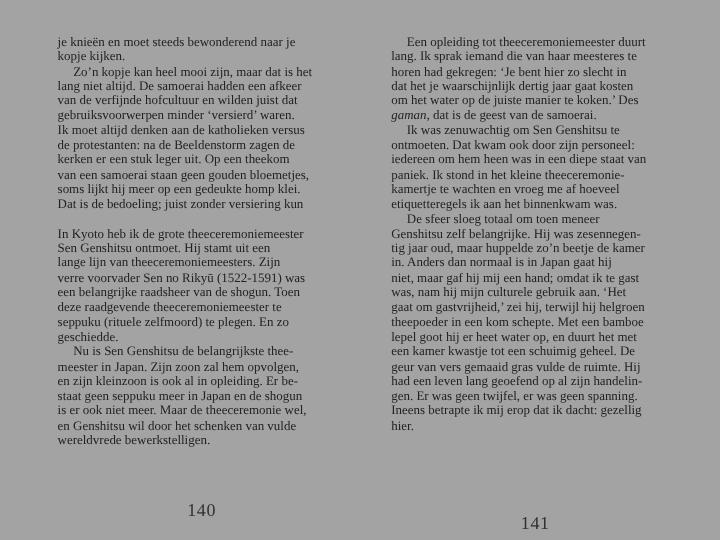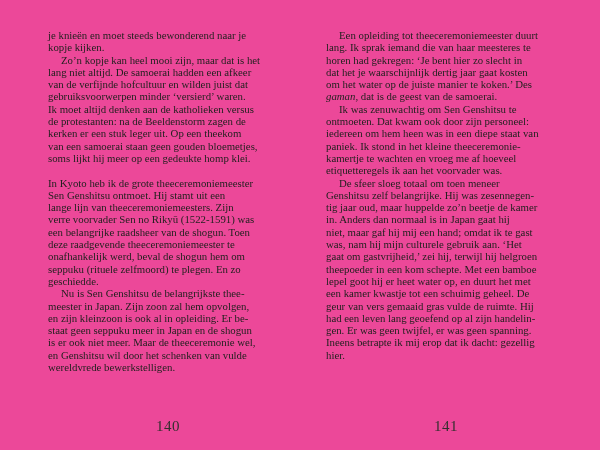--- a/index.html
+++ b/index.html
@@ -13,21 +13,21 @@
     height: 450px;
     background: #ffffff;
     overflow: hidden;
     font-family: "Liberation Serif", "DejaVu Serif", serif;
   }
   .page {
     position: absolute;
     top: 0;
     width: 300px;
     height: 450px;
-    background: #ec4899;
+    background: #a3a3a3;
   }
   .page.left  { left: 0; }
   .page.right { left: 300px; }
   .text-block {
     position: absolute;
     top: 29px;
     width: 240px;
     font-size: 10.8px;
     line-height: 12.3px;
     color: #242120;
@@ -44,47 +44,47 @@
   .folio {
     position: absolute;
     top: 418px;
     width: 240px;
     text-align: center;
     font-size: 15px;
     letter-spacing: 0.5px;
     color: #33302e;
   }
   .page.left  .folio { left: 48px; }
-  .page.right .folio { left: 26px; }
+  .page.right .folio { left: 26px; margin-top: 11px; }
 </style>
 </head>
 <body>
 
 <div class="spread">
   <div class="page left">
     <div class="text-block">
         <div class="line">je knieën en moet steeds bewonderend naar je</div>
         <div class="line">kopje kijken.</div>
         <div class="line indent">Zo’n kopje kan heel mooi zijn, maar dat is het</div>
         <div class="line">lang niet altijd. De samoerai hadden een afkeer</div>
         <div class="line">van de verfijnde hofcultuur en wilden juist dat</div>
         <div class="line">gebruiksvoorwerpen minder ‘versierd’ waren.</div>
         <div class="line">Ik moet altijd denken aan de katholieken versus</div>
         <div class="line">de protestanten: na de Beeldenstorm zagen de</div>
         <div class="line">kerken er een stuk leger uit. Op een theekom</div>
         <div class="line">van een samoerai staan geen gouden bloemetjes,</div>
         <div class="line">soms lijkt hij meer op een gedeukte homp klei.</div>
+        <div class="line">Dat is de bedoeling; juist zonder versiering kun</div>
         <div class="line blank"></div>
         <div class="line">In Kyoto heb ik de grote theeceremoniemeester</div>
         <div class="line">Sen Genshitsu ontmoet. Hij stamt uit een</div>
         <div class="line">lange lijn van theeceremoniemeesters. Zijn</div>
         <div class="line">verre voorvader Sen no Rikyū (1522-1591) was</div>
         <div class="line">een belangrijke raadsheer van de shogun. Toen</div>
         <div class="line">deze raadgevende theeceremoniemeester te</div>
-        <div class="line">onafhankelijk werd, beval de shogun hem om</div>
         <div class="line">seppuku (rituele zelfmoord) te plegen. En zo</div>
         <div class="line">geschiedde.</div>
         <div class="line indent">Nu is Sen Genshitsu de belangrijkste thee-</div>
         <div class="line">meester in Japan. Zijn zoon zal hem opvolgen,</div>
         <div class="line">en zijn kleinzoon is ook al in opleiding. Er be-</div>
         <div class="line">staat geen seppuku meer in Japan en de shogun</div>
         <div class="line">is er ook niet meer. Maar de theeceremonie wel,</div>
         <div class="line">en Genshitsu wil door het schenken van vulde</div>
         <div class="line">wereldvrede bewerkstelligen.</div>
       </div>
@@ -96,21 +96,21 @@
         <div class="line">lang. Ik sprak iemand die van haar meesteres te</div>
         <div class="line">horen had gekregen: ‘Je bent hier zo slecht in</div>
         <div class="line">dat het je waarschijnlijk dertig jaar gaat kosten</div>
         <div class="line">om het water op de juiste manier te koken.’ Des</div>
         <div class="line"><em>gaman</em><span>, dat is de geest van de samoerai.</span></div>
         <div class="line indent">Ik was zenuwachtig om Sen Genshitsu te</div>
         <div class="line">ontmoeten. Dat kwam ook door zijn personeel:</div>
         <div class="line">iedereen om hem heen was in een diepe staat van</div>
         <div class="line">paniek. Ik stond in het kleine theeceremonie-</div>
         <div class="line">kamertje te wachten en vroeg me af hoeveel</div>
-        <div class="line">etiquetteregels ik aan het voorvader was.</div>
+        <div class="line">etiquetteregels ik aan het binnenkwam was.</div>
         <div class="line indent">De sfeer sloeg totaal om toen meneer</div>
         <div class="line">Genshitsu zelf belangrijke. Hij was zesennegen-</div>
         <div class="line">tig jaar oud, maar huppelde zo’n beetje de kamer</div>
         <div class="line">in. Anders dan normaal is in Japan gaat hij</div>
         <div class="line">niet, maar gaf hij mij een hand; omdat ik te gast</div>
         <div class="line">was, nam hij mijn culturele gebruik aan. ‘Het</div>
         <div class="line">gaat om gastvrijheid,’ zei hij, terwijl hij helgroen</div>
         <div class="line">theepoeder in een kom schepte. Met een bamboe</div>
         <div class="line">lepel goot hij er heet water op, en duurt het met</div>
         <div class="line">een kamer kwastje tot een schuimig geheel. De</div>

